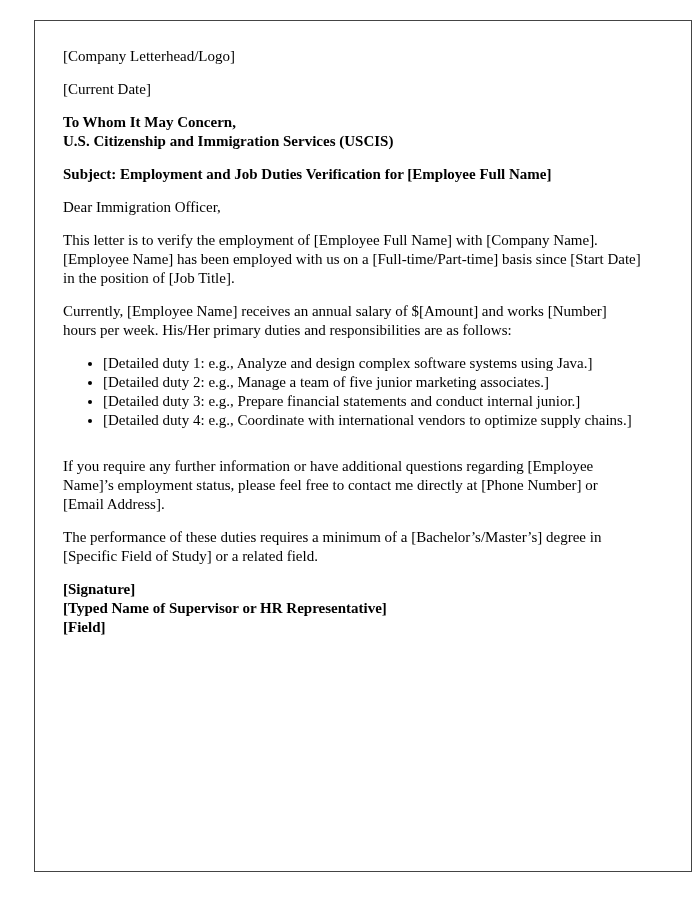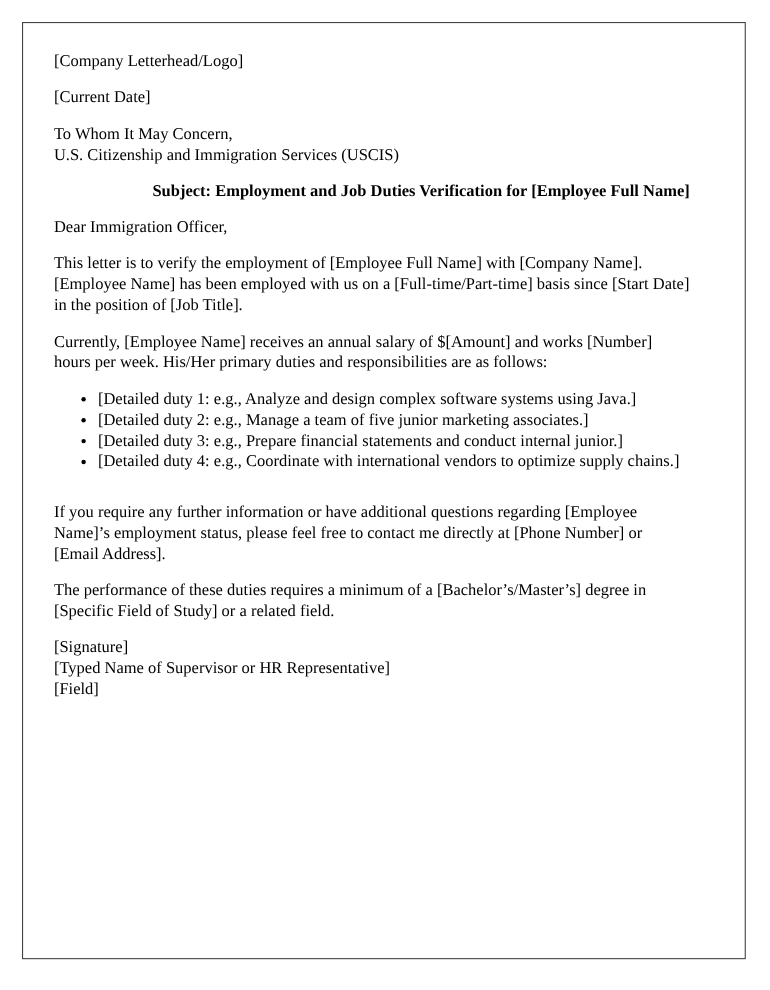--- a/index.html
+++ b/index.html
@@ -9,54 +9,54 @@
   }
   body {
     width: 700px;
     height: 900px;
     position: relative;
     font-family: "Liberation Serif", "DejaVu Serif", serif;
     color: #000000;
   }
   .page {
     position: absolute;
-    left: 20px;
+    left: 34px;
     top: 20px;
     width: 658px;
     height: 852px;
     border: 1px solid #444444;
     box-sizing: border-box;
     padding: 26px 50px 26px 28px;
     background: #ffffff;
   }
   .para {
     margin: 0 0 14px 0;
     font-size: 15px;
     line-height: 19px;
   }
   .subject {
     font-weight: bold;
-    text-align: right;
   }
   ul.duties {
     margin: 0 0 27px 0;
     padding-left: 40px;
     font-size: 15px;
     line-height: 19px;
   }
   ul.duties li {
     margin: 0;
     padding: 0;
   }
   .line {
     font-size: 15px;
     line-height: 19px;
   }
   .block {
     margin: 0 0 14px 0;
+    font-weight: bold;
   }
 </style>
 </head>
 <body>
 
 <div class="page">
 
   <p class="para">[Company Letterhead/Logo]</p>
 
   <p class="para">[Current Date]</p>

